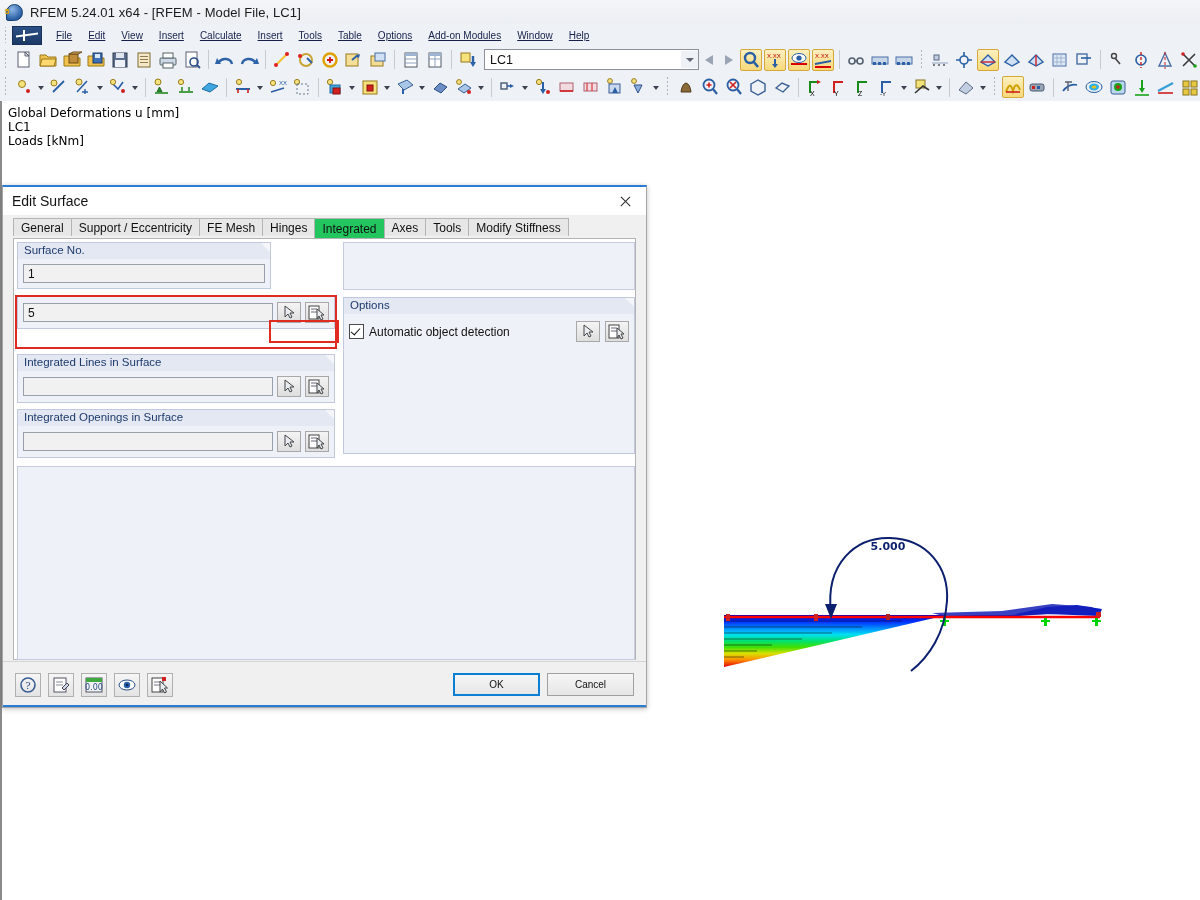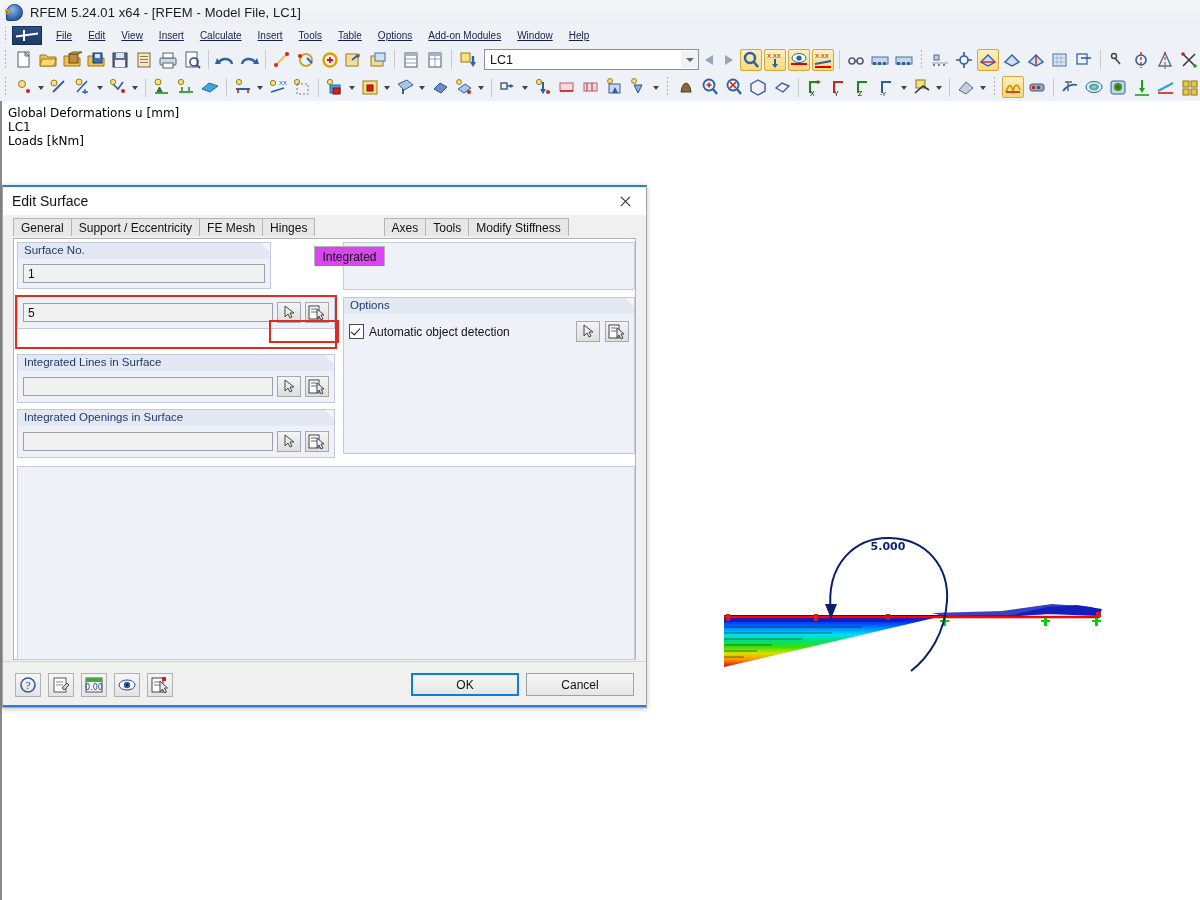--- a/index.html
+++ b/index.html
@@ -177,21 +177,21 @@
     position: relative; height: 20px; margin: 3px 0 0 10px;
     display: flex; 
   }
   .tab {
     height: 18px; line-height: 18px; padding: 0 7px;
     font-size: 12px; color: #111;
     background: #e7e7e7; border: 1px solid #b4b4b4; border-bottom: none;
     margin-right: -1px; box-sizing: border-box; white-space: nowrap;
   }
   .tab.selected {
-    background: #d946ef; height: 20px; line-height: 20px; position: relative; z-index: 3; margin-top: 28px;
+    background: #22c55e; height: 20px; line-height: 20px; position: relative; z-index: 3;
   }
   .tab-hl {
     position: absolute; border: 2px solid #e02b20; box-sizing: border-box;
     pointer-events: none; z-index: 9;
   }
   .tabbody {
     position: absolute; left: 10px; top: 51px; right: 10px; bottom: 47px;
     background: #fff; border: 1px solid #b4b4b4; box-sizing: border-box;
   }
 
@@ -250,21 +250,21 @@
     display: flex; align-items: center; padding: 0 12px; box-sizing: border-box;
     border-top: 1px solid #d4d4d4;
   }
   .fbtn {
     width: 26px; height: 24px; margin-right: 7px; flex: none;
     background: linear-gradient(#f6f6f6,#e3e3e3); border: 1px solid #b0b0b0;
     box-sizing: border-box; position: relative;
   }
   .spacer { flex: 1; }
   .dlgbtn {
-    width: 108px; height: 23px; font-size: 12px; color: #111;
+    width: 87px; height: 23px; font-size: 10px; color: #111;
     background: linear-gradient(#f6f6f6,#e6e6e6);
     border: 1px solid #a0a0a0; box-sizing: border-box;
     display: flex; align-items: center; justify-content: center;
     margin-left: 7px; flex: none;
   }
   .dlgbtn.default { border: 2px solid #0b7fd4; }
   .dlg-bottomline {
     position: absolute; left: 0; right: 0; bottom: 0; height: 2px; background: #2b7cd3;
   }
 </style>

